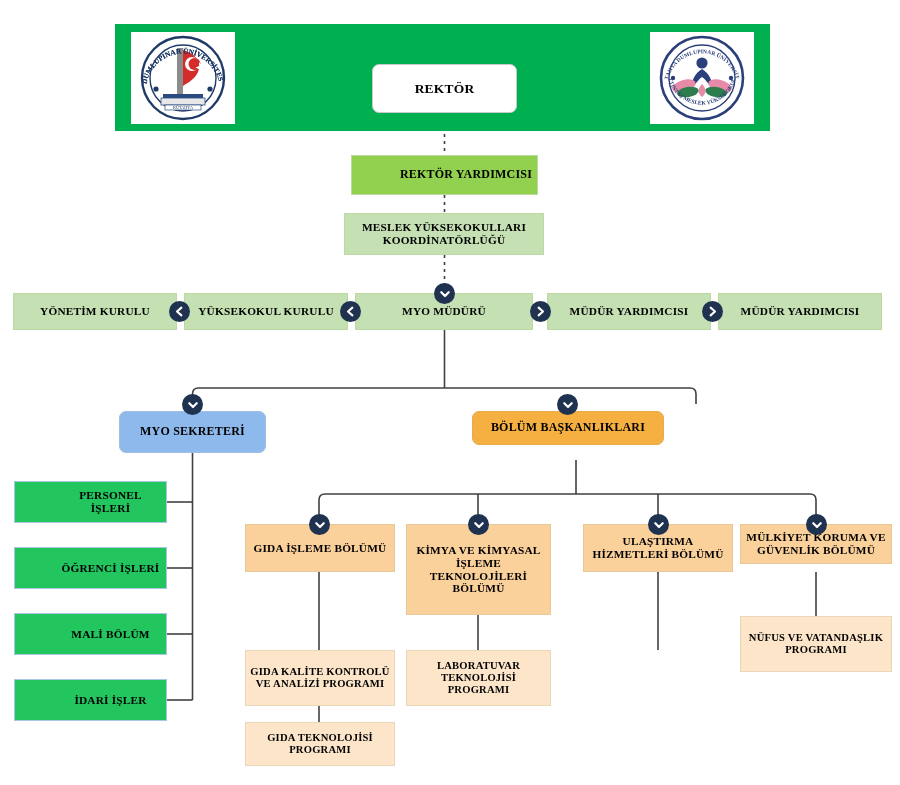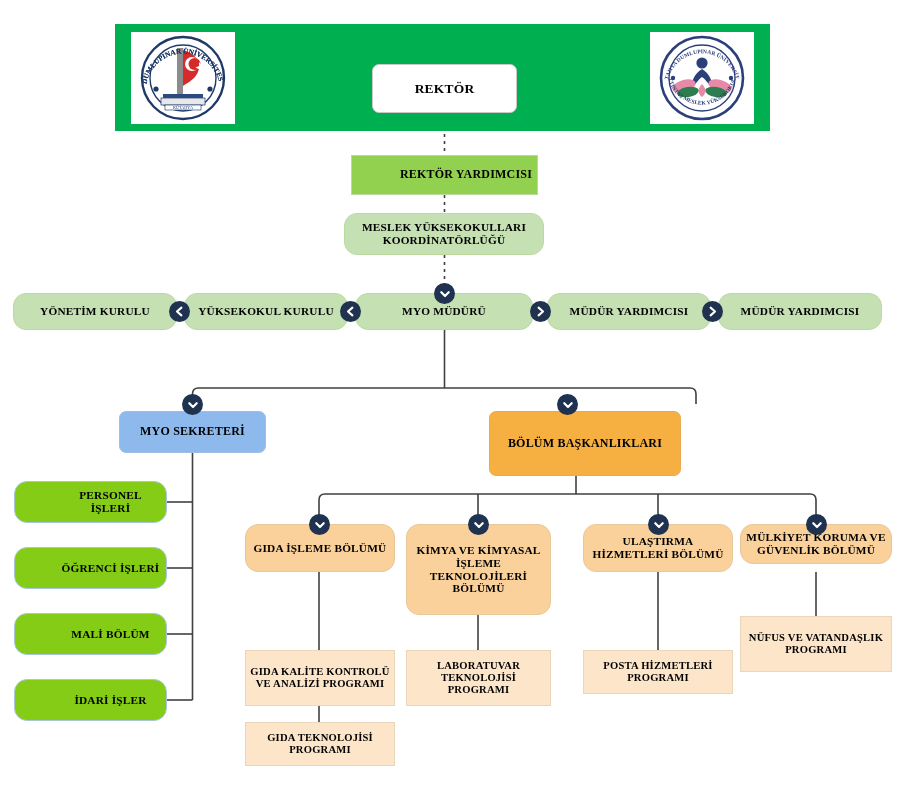--- a/index.html
+++ b/index.html
@@ -76,21 +76,21 @@
   .green-light {
     background: #c5e0b3;
     border: 1px solid #bcd9a0;
   }
   .blue-dark {
     background: #8eb9ec;
     border: 1px solid #9dbfe4;
     border-radius: 7px;
   }
   .blue-light {
-    background: #84cc16;
+    background: #22c55e;
     border: 1px solid #a9c6e0;
     padding-left: 44px;
   }
   .orange-dark {
     background: #f6b042;
     border: 1px solid #e8ab52;
     border-radius: 7px;
   }
   .orange-med {
     background: #fbd19b;
@@ -117,21 +117,21 @@
     width: 21px;
     height: 21px;
     border-radius: 50%;
     background: #1f3250;
     z-index: 6;
     display: flex;
     align-items: center;
     justify-content: center;
   }
   .fs12 { font-size: 12px; }
-  .fs11 { font-size: 11.3px; border-radius: 13px; }
+  .fs11 { font-size: 11.3px; }
   .fs105 { font-size: 10.6px; }
 </style>
 </head>
 <body>
 
 <div id="chart">
 
   <div class="banner"></div>
 
   <div class="logo-box" style="left:131px; top:32px; width:104px; height:92px;">
@@ -293,21 +293,21 @@
   <div class="node blue-light fs11" style="left:14px; top:547px; width:153px; height:42px;">
     <span>ÖĞRENCİ İŞLERİ</span>
   </div>
   <div class="node blue-light fs11" style="left:14px; top:613px; width:153px; height:42px;">
     <span>MALİ BÖLÜM</span>
   </div>
   <div class="node blue-light fs11" style="left:14px; top:679px; width:153px; height:42px;">
     <span>İDARİ İŞLER</span>
   </div>
 
-  <div class="node orange-dark fs12" style="left:472px; top:411px; width:192px; height:65px;margin-left:17px;">
+  <div class="node orange-dark fs12" style="left:472px; top:411px; width:192px; height:34px;">
     <span>BÖLÜM BAŞKANLIKLARI</span>
   </div>
   <div class="chev" style="left:557px; top:394px;">
     <svg width="12" height="12" viewBox="0 0 12 12">
         <path d="M2.3 4.2 L6 8 L9.7 4.2" fill="none" stroke="#ffffff" stroke-width="2.2" stroke-linecap="round" stroke-linejoin="round"></path>
       </svg>
   </div>
 
   <div class="node orange-med fs11" style="left:245px; top:524px; width:150px; height:48px;">
     <span>GIDA İŞLEME BÖLÜMÜ</span>
@@ -349,21 +349,18 @@
     <span>GIDA KALİTE KONTROLÜ VE ANALİZİ PROGRAMI</span>
   </div>
   <div class="node orange-light fs105" style="left:245px; top:722px; width:150px; height:44px;">
     <span>GIDA TEKNOLOJİSİ PROGRAMI</span>
   </div>
 
   <div class="node orange-light fs105" style="left:406px; top:650px; width:145px; height:56px;">
     <span>LABORATUVAR TEKNOLOJİSİ PROGRAMI</span>
   </div>
 
-  <div class="node orange-light fs105" style="left:583px; top:650px; width:150px; height:44px;">
-    <span>POSTA HİZMETLERİ PROGRAMI</span>
-  </div>
 
   <div class="node orange-light fs105" style="left:740px; top:616px; width:152px; height:56px;">
     <span>NÜFUS VE VATANDAŞLIK PROGRAMI</span>
   </div>
 
 </div>
 
 </body></html>

